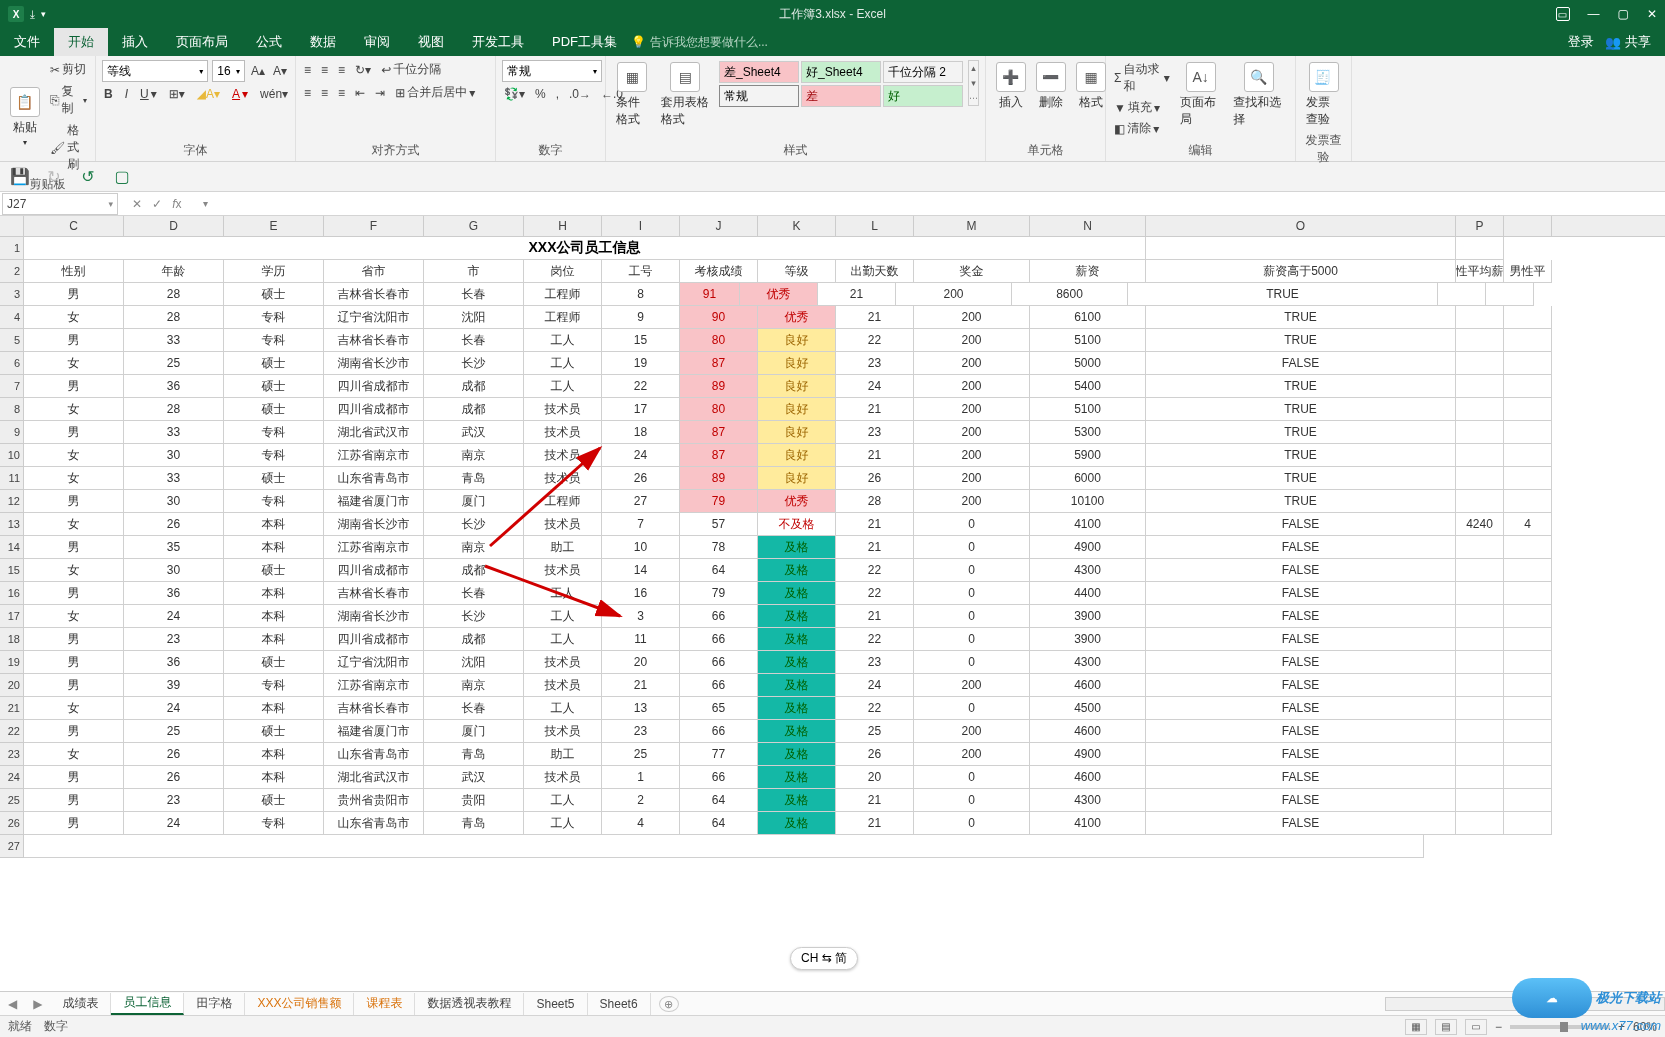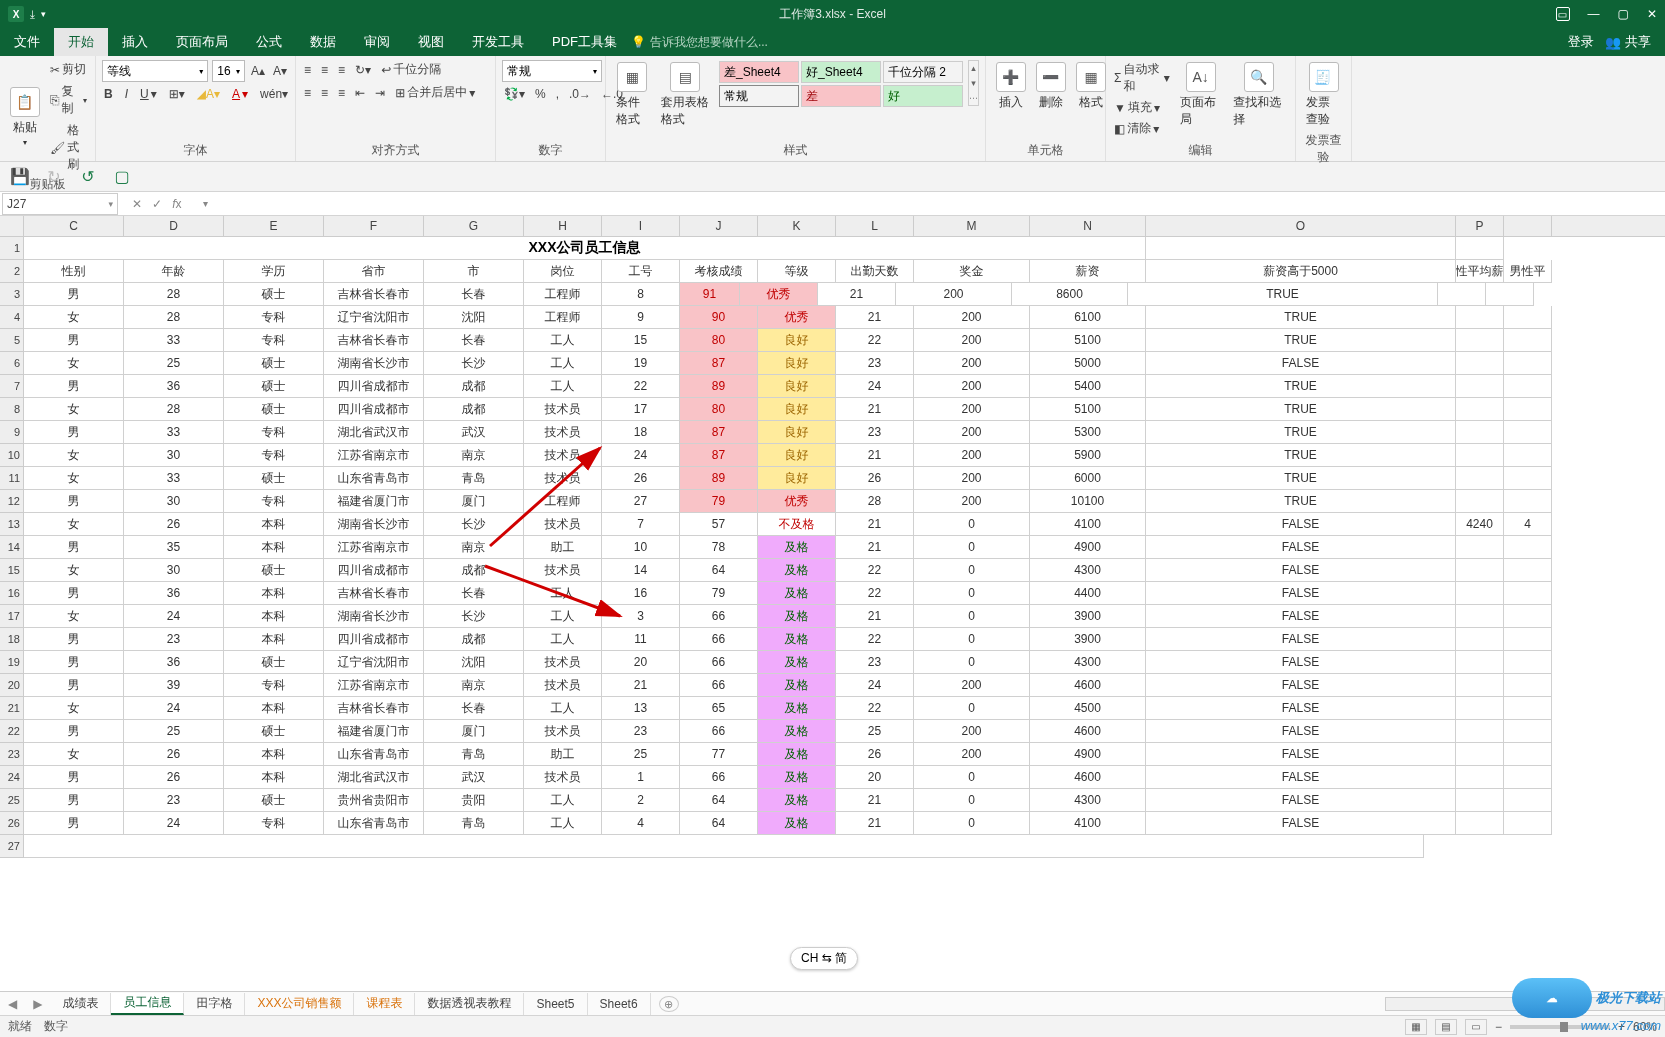--- a/index.html
+++ b/index.html
@@ -52,21 +52,21 @@
 .colheaders { display:flex; height:21px; border-bottom:1px solid #ccc; background:#eee;}
 .colheaders .rownumhead { width:24px; border-right:1px solid #ccc; background:#eee;}
 .colheaders .ch { border-right:1px solid #ccc; text-align:center; font-size:12px; color:#444; background:#eee; display:flex;align-items:center;justify-content:center;}
 .gridbody { height: calc(100% - 21px); overflow:auto; position:relative;}
 .gridrow { display:flex; height:23px; }
 .rownum { width:24px; min-width:24px; background:#eee; border-right:1px solid #ccc; border-bottom:1px solid #ccc; font-size:11px; color:#444; display:flex;align-items:center;justify-content:flex-end;padding-right:3px;}
 .cell { border-right:1px solid #d0d0d0; border-bottom:1px solid #d0d0d0; font-size:12px; color:#333; display:flex;align-items:center;justify-content:center; overflow:hidden; white-space:nowrap;}
 .cell.red { color:#c00000; }
 .bg-pink { background:#f9c3c7; }
 .bg-yellow { background:#ffeb9c; color:#9c6500;}
-.bg-green { background:#f0abfc; color:#006100;}
+.bg-green { background:#14b8a6; color:#006100;}
 .titlecell { border-bottom:1px solid #d0d0d0; border-right:1px solid #d0d0d0; font-size:14px; font-weight:bold; display:flex;align-items:center;justify-content:center;}
 
 
 .arrow-svg { position:absolute; pointer-events:none; top:0; left:0; }
 
 
 .sheettabs { height:24px; border-top:1px solid #ccc; display:flex; align-items:center; background:#fafafa; font-size:12px;}
 .sheettabs .nav { padding:0 8px; color:#888; cursor:pointer;}
 .sheettabs .stab { padding:0 12px; height:22px; display:flex;align-items:center; border-right:1px solid #ddd; cursor:pointer; color:#444;}
 .sheettabs .stab.active { border-bottom:2px solid #0d6336; color:#0d6336; background:#fff;}

